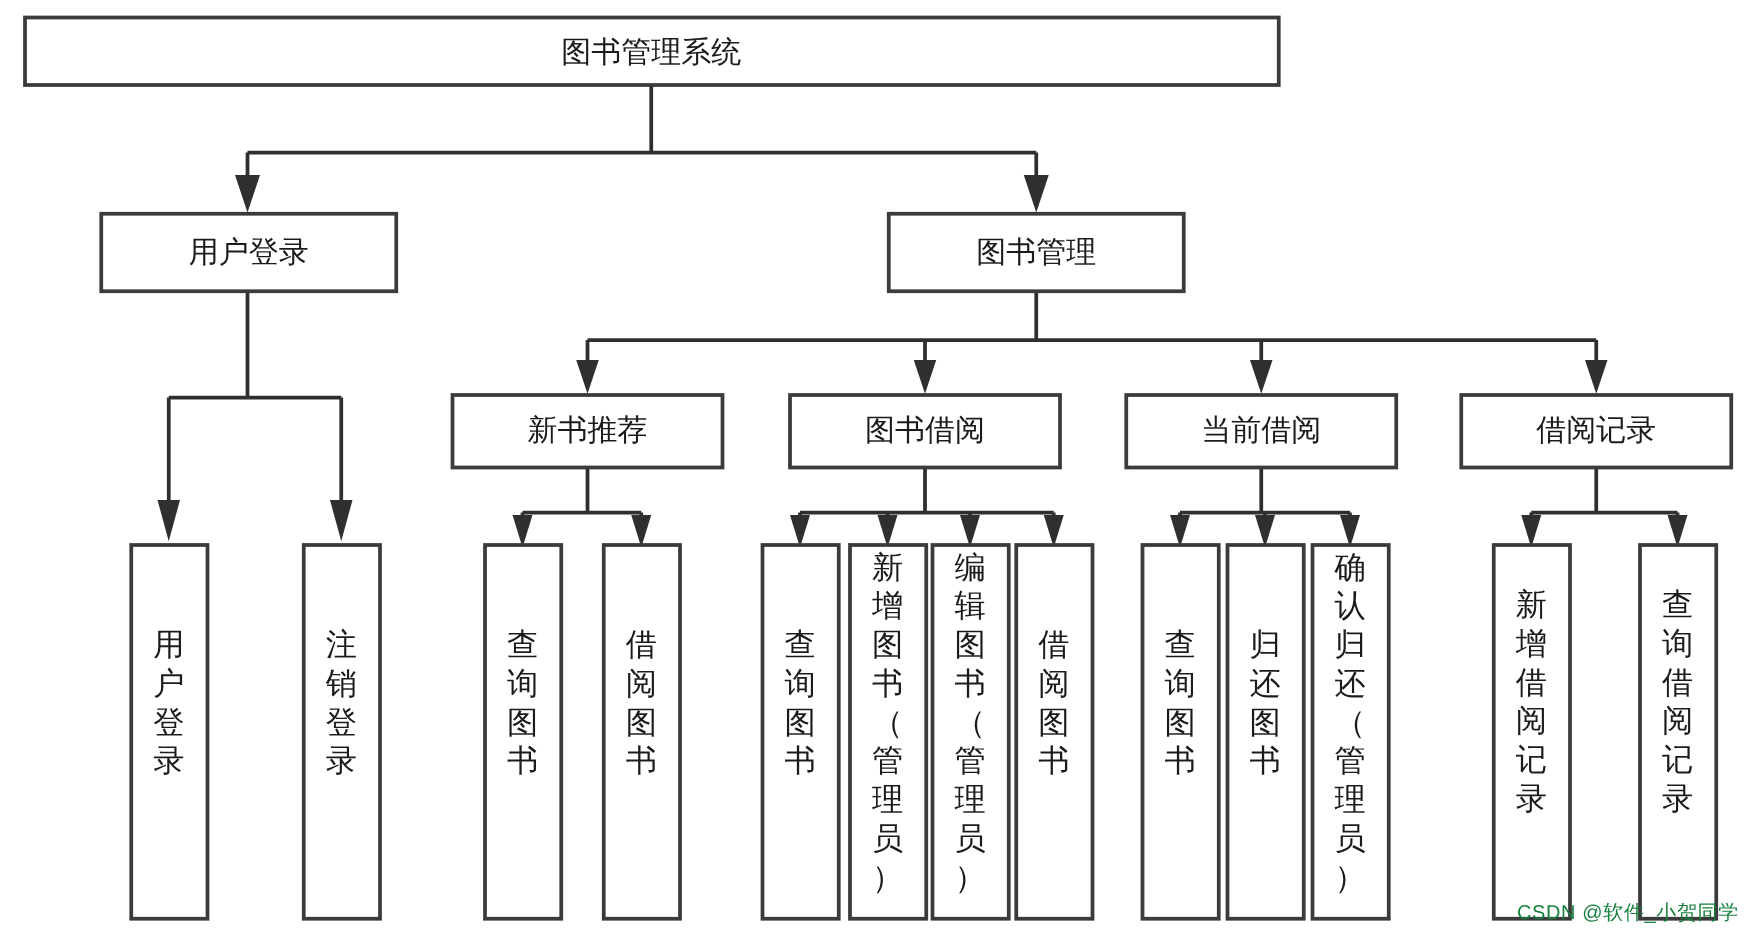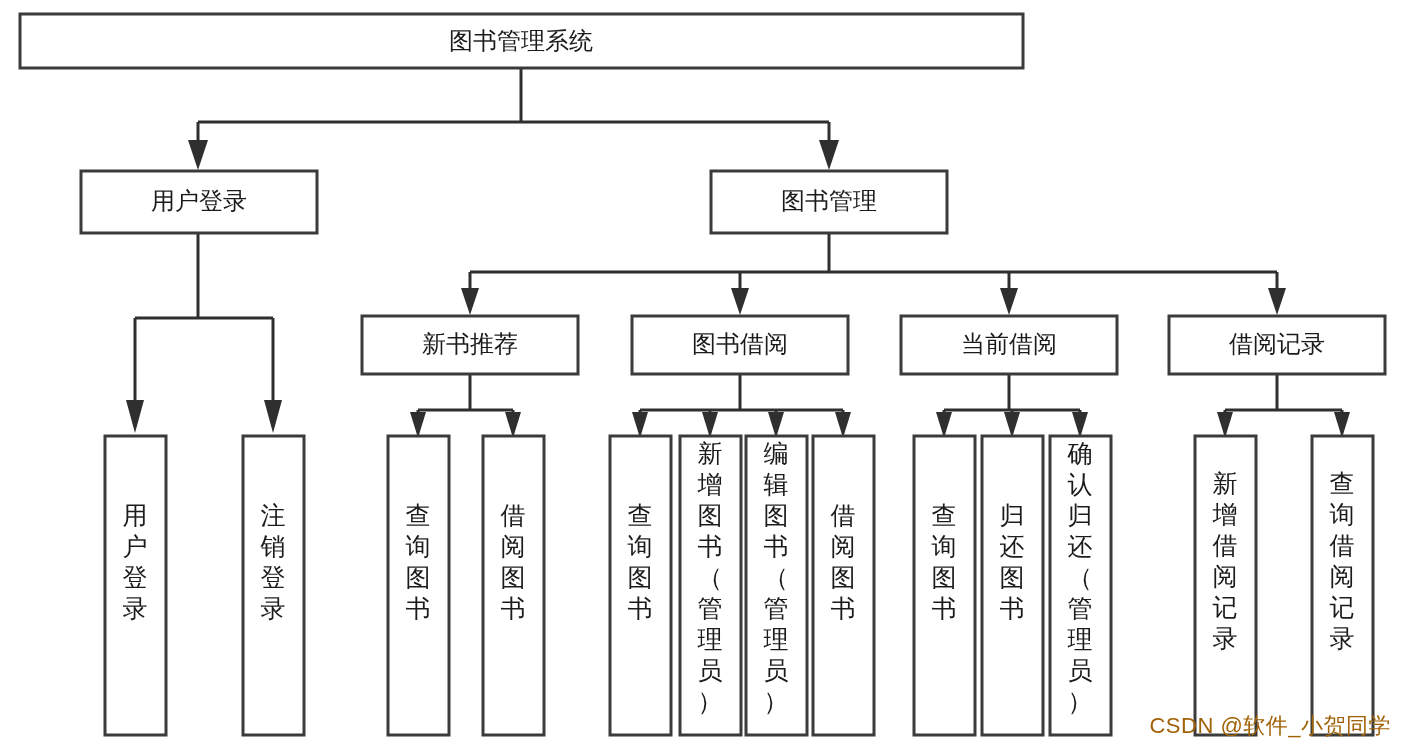--- a/index.html
+++ b/index.html
@@ -44,22 +44,22 @@
   }
   .arrowhead {
     fill: #2f2f2f;
     stroke: none;
   }
   .watermark {
     position: absolute;
     right: 14px;
     bottom: 6px;
     font-family: "Liberation Sans", "DejaVu Sans", sans-serif;
-    font-size: 22px;
-    color: #a16207;
+    font-size: 16px;
+    color: #15803d;
     white-space: nowrap;
     letter-spacing: 0.5px;
   }
 </style>
 </head>
 <body>
 
 <svg id="diagram" viewBox="0 0 1405 747" xmlns="http://www.w3.org/2000/svg">
 
   <g>

